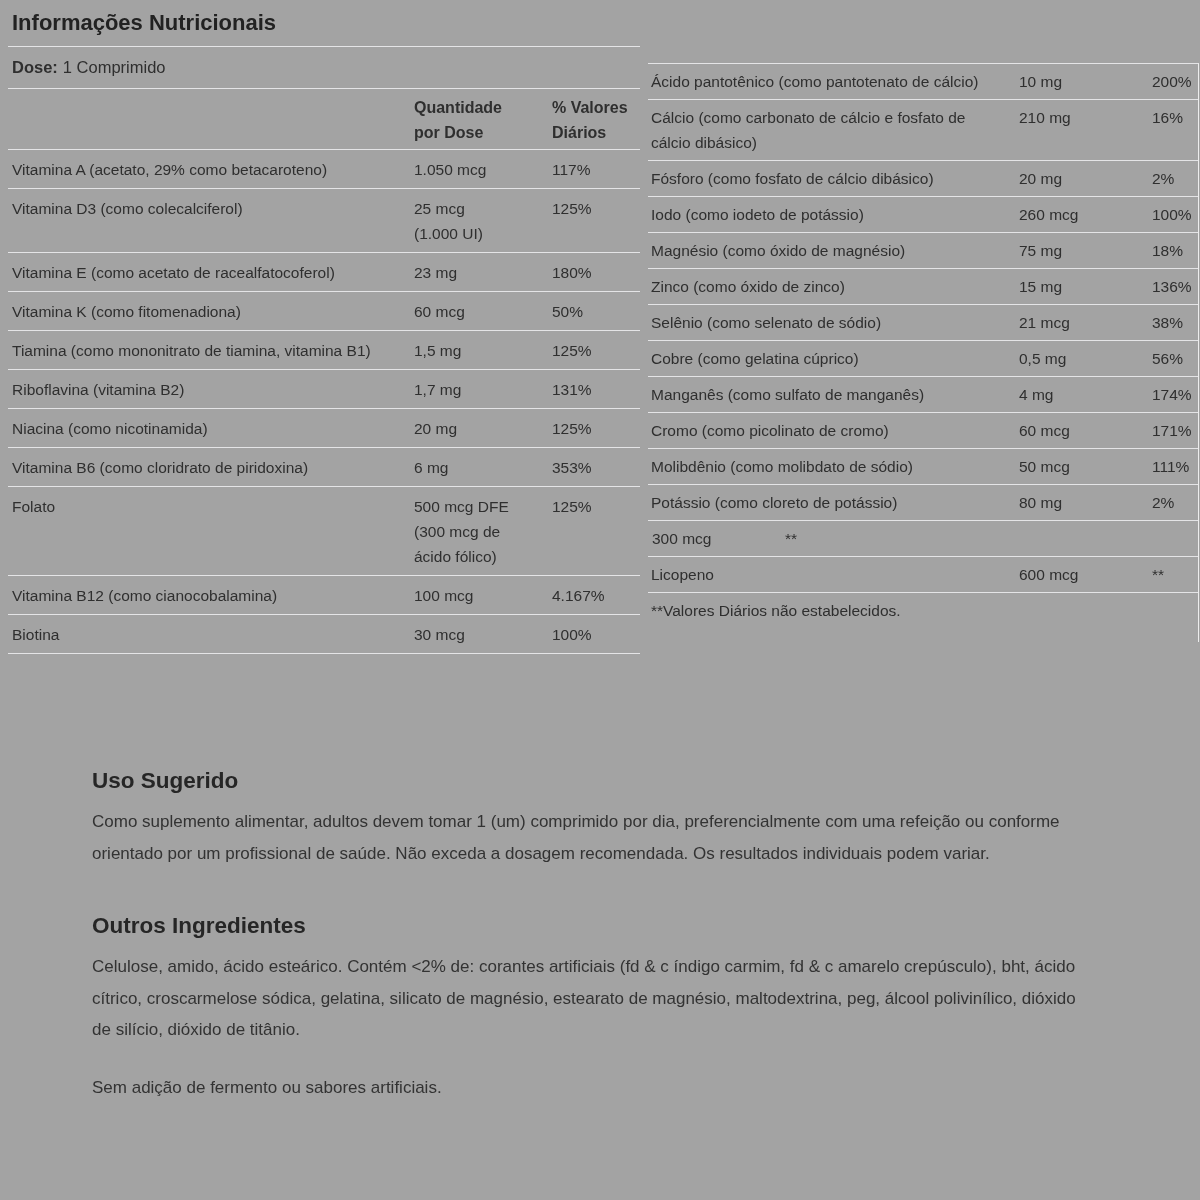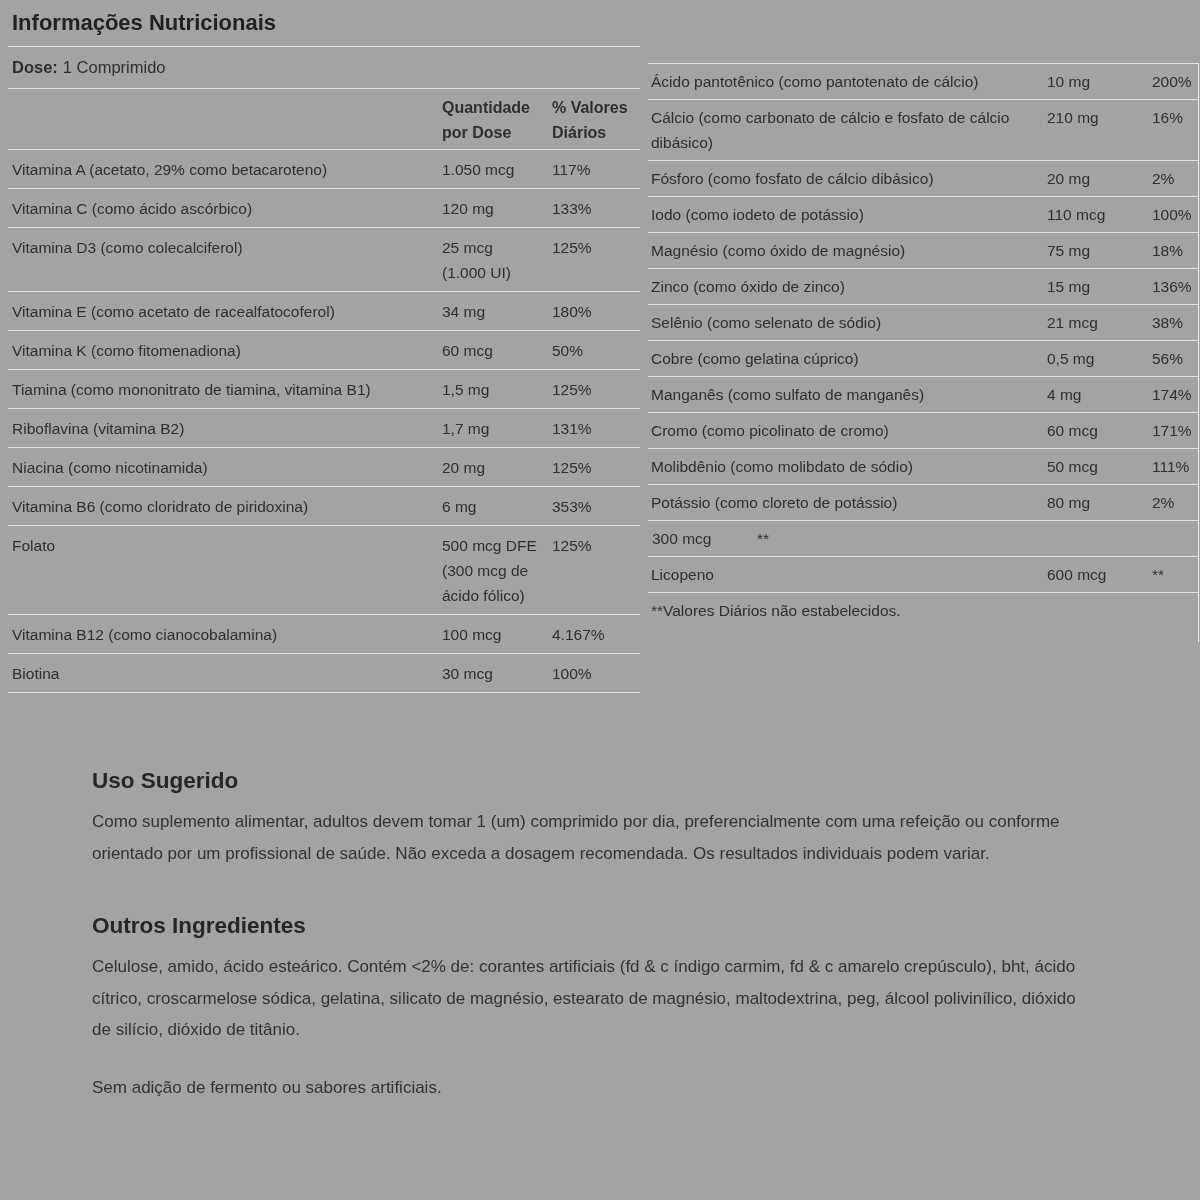--- a/index.html
+++ b/index.html
@@ -30,20 +30,21 @@
     border-bottom:1px solid #e4e4e6;
   }
   .lt-dose .dose-label{font-weight:bold;}
   .lt-dose .dose-value{margin-left:5px;}
 
   .nrow{
     display:flex;align-items:flex-start;
     border-bottom:1px solid #e4e4e6;
     font-size:15.5px;line-height:25px;
     padding:7px 0 6px 0;
+    gap:28px;
   }
   .cell{box-sizing:border-box;}
   .cname{flex:1 1 auto;padding-left:4px;padding-right:10px;}
   .camt{flex:0 0 110px;padding-left:4px;}
   .cdv{flex:0 0 92px;padding-left:4px;}
   .pre{white-space:pre-line;}
 
   .hdr-row{
     font-weight:bold;font-size:16px;line-height:25px;
     padding:6px 0 4px 0;
@@ -101,33 +102,28 @@
       <div class="cell cdv pre">% Valores
 Diários</div>
     </div>
     <div id="left-rows">
         <div class="nrow">
     <div class="cell cname">Vitamina A (acetato, 29% como betacaroteno)</div>
     <div class="cell camt pre">1.050 mcg</div>
     <div class="cell cdv">117%</div>
   </div>
         <div class="nrow">
-    <div class="cell cname">Vitamina C (como ácido ascórbico)</div>
-    <div class="cell camt pre">120 mg</div>
-    <div class="cell cdv">133%</div>
-  </div>
-        <div class="nrow">
     <div class="cell cname">Vitamina D3 (como colecalciferol)</div>
     <div class="cell camt pre">25 mcg
 (1.000 UI)</div>
     <div class="cell cdv">125%</div>
   </div>
         <div class="nrow">
     <div class="cell cname">Vitamina E (como acetato de racealfatocoferol)</div>
-    <div class="cell camt pre">34 mg</div>
+    <div class="cell camt pre">23 mg</div>
     <div class="cell cdv">180%</div>
   </div>
         <div class="nrow">
     <div class="cell cname">Vitamina K (como fitomenadiona)</div>
     <div class="cell camt pre">60 mcg</div>
     <div class="cell cdv">50%</div>
   </div>
         <div class="nrow">
     <div class="cell cname">Tiamina (como mononitrato de tiamina, vitamina B1)</div>
     <div class="cell camt pre">1,5 mg</div>
@@ -180,21 +176,21 @@
     <div class="cell camt pre">210 mg</div>
     <div class="cell cdv">16%</div>
   </div>
         <div class="nrow">
     <div class="cell cname">Fósforo (como fosfato de cálcio dibásico)</div>
     <div class="cell camt pre">20 mg</div>
     <div class="cell cdv">2%</div>
   </div>
         <div class="nrow">
     <div class="cell cname">Iodo (como iodeto de potássio)</div>
-    <div class="cell camt pre">110 mcg</div>
+    <div class="cell camt pre">260 mcg</div>
     <div class="cell cdv">100%</div>
   </div>
         <div class="nrow">
     <div class="cell cname">Magnésio (como óxido de magnésio)</div>
     <div class="cell camt pre">75 mg</div>
     <div class="cell cdv">18%</div>
   </div>
         <div class="nrow">
     <div class="cell cname">Zinco (como óxido de zinco)</div>
     <div class="cell camt pre">15 mg</div>

